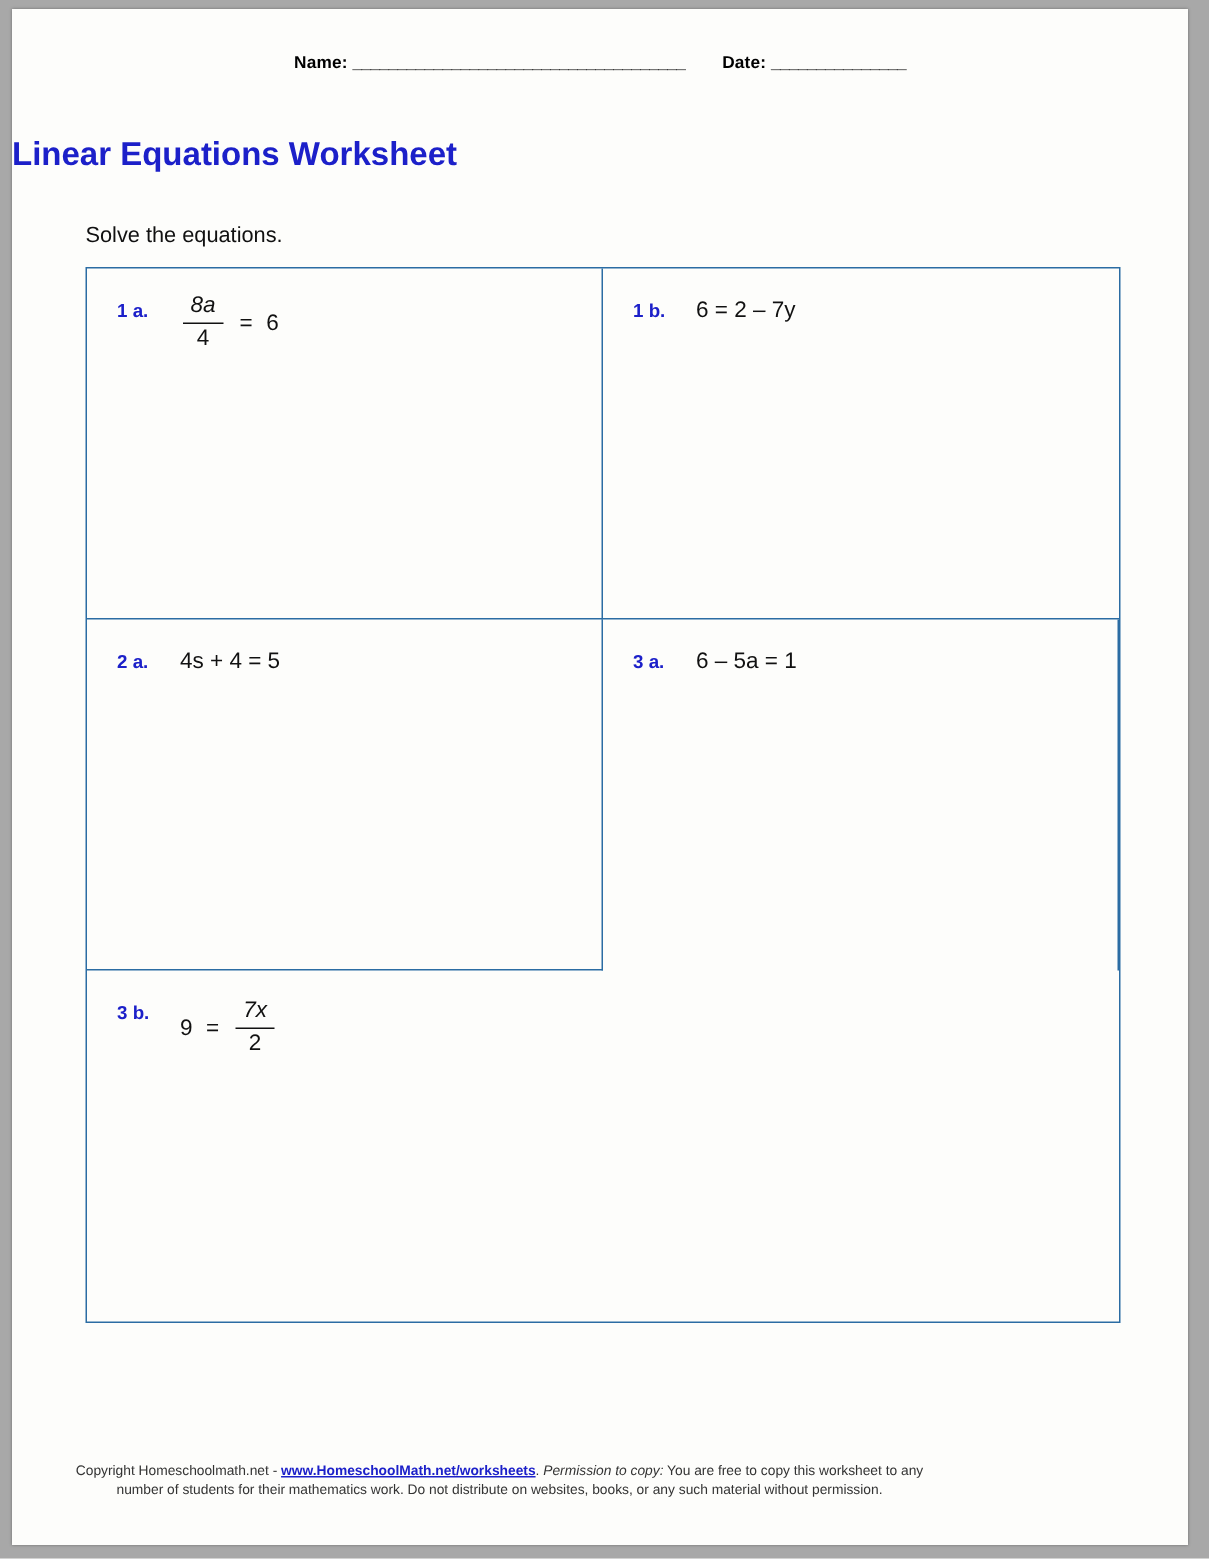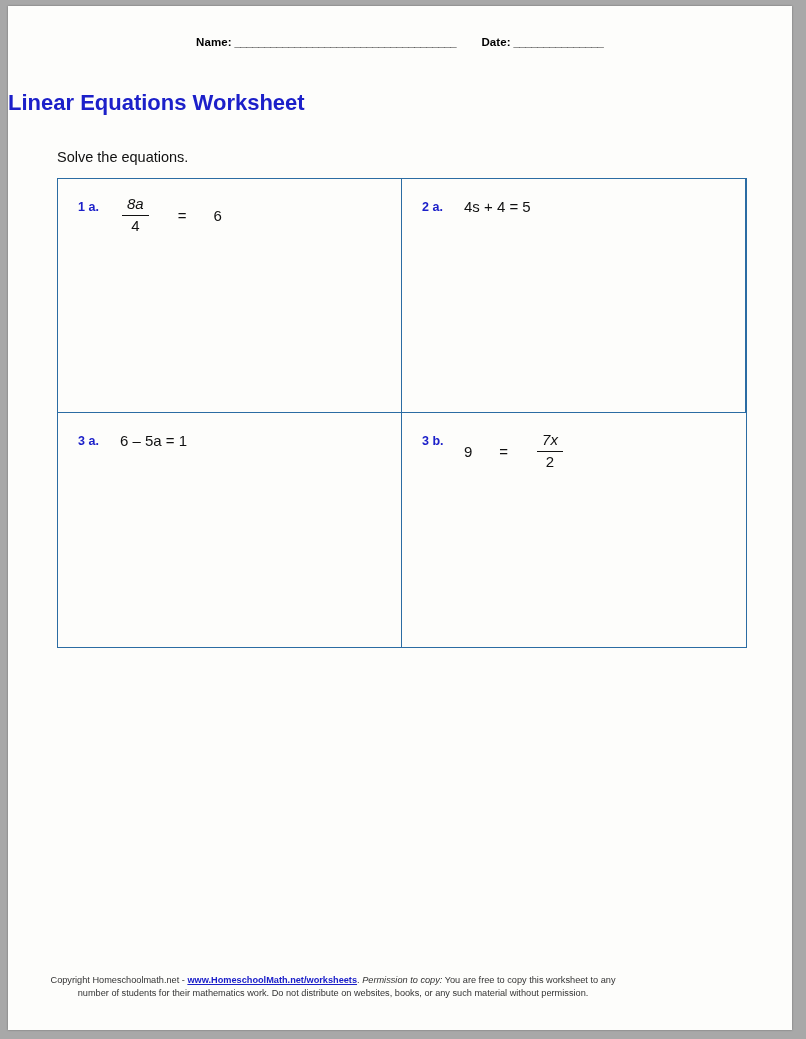--- a/index.html
+++ b/index.html
@@ -26,21 +26,21 @@
     position: absolute;
     left: 0;
     top: 30px;
     width: 784px;
     text-align: center;
     font-size: 11.5px;
     font-weight: bold;
     color: #000;
     letter-spacing: 0.1px;
   }
-  .namerow .blank { font-weight: bold; letter-spacing: -0.4px; font-style: italic; }
+  .namerow .blank { font-weight: bold; letter-spacing: -0.4px; }
   .namerow .gap { display: inline-block; width: 18px; }
 
   .title {
     position: absolute;
     left: 0;
     top: 84px;
     width: 784px;
     font-size: 22px;
     font-weight: bold;
     color: #1c20c9;
@@ -86,21 +86,20 @@
   }
   .expr {
     position: absolute;
     left: 62px;
     top: 16px;
     font-size: 15px;
     color: #111;
     display: flex;
     align-items: center;
     white-space: nowrap;
-    gap: 18px;
   }
   .expr.inline { top: 19px; }
   .var { font-style: italic; }
   .eq { padding: 0 9px; }
   .frac {
     display: inline-flex;
     flex-direction: column;
     align-items: center;
     vertical-align: middle;
     margin: 0 2px;
@@ -158,20 +157,24 @@
       <div class="expr">
         <span class="frac">
           <span class="num var">8a</span>
           <span class="den">4</span>
         </span>
         <span class="eq">=</span>
         <span>6</span>
       </div>
     </div>
 
+    <div class="cell right">
+      <div class="qnum">1 b.</div>
+      <div class="expr inline">6   =   2 – 7y</div>
+    </div>
 
     <div class="cell">
       <div class="qnum">2 a.</div>
       <div class="expr inline">4s + 4   =   5</div>
     </div>
 
 
     <div class="cell row-last-cell" style="border-bottom:none;">
       <div class="qnum">3 a.</div>
       <div class="expr inline">6 – 5a   =   1</div>

